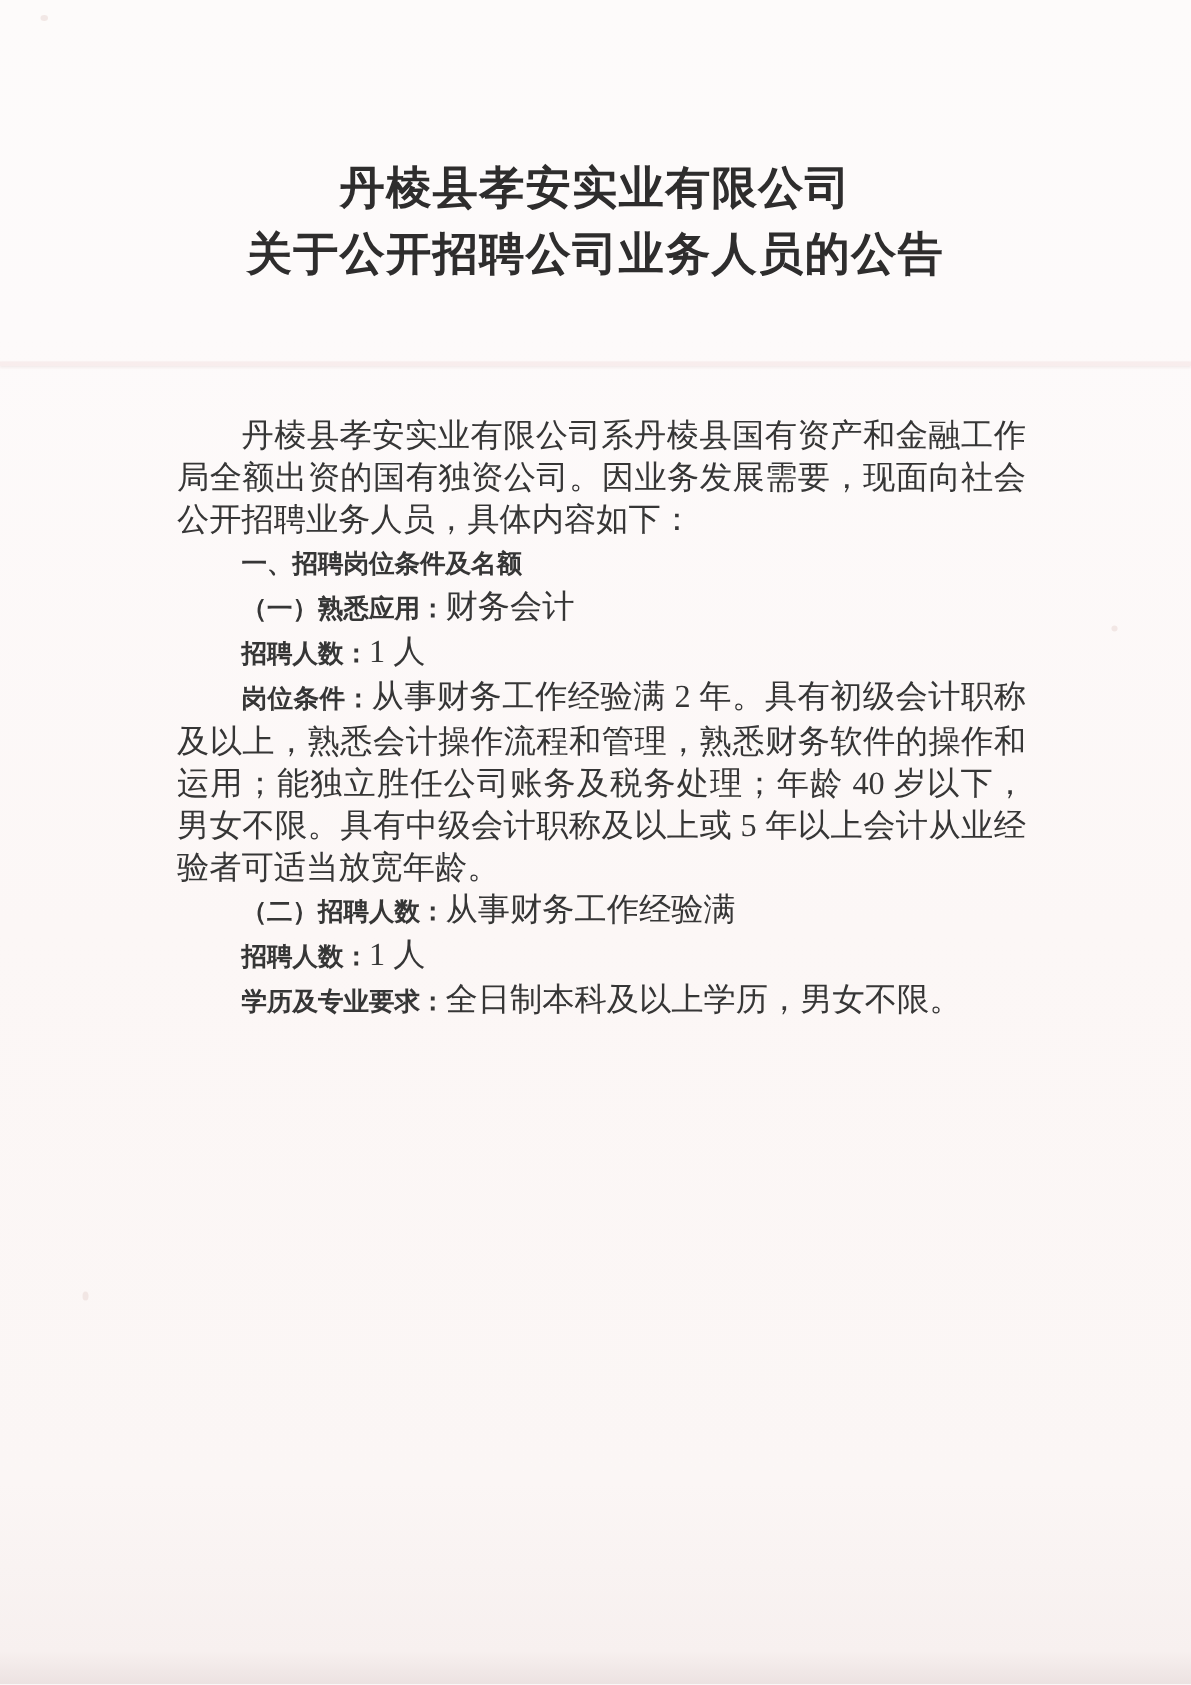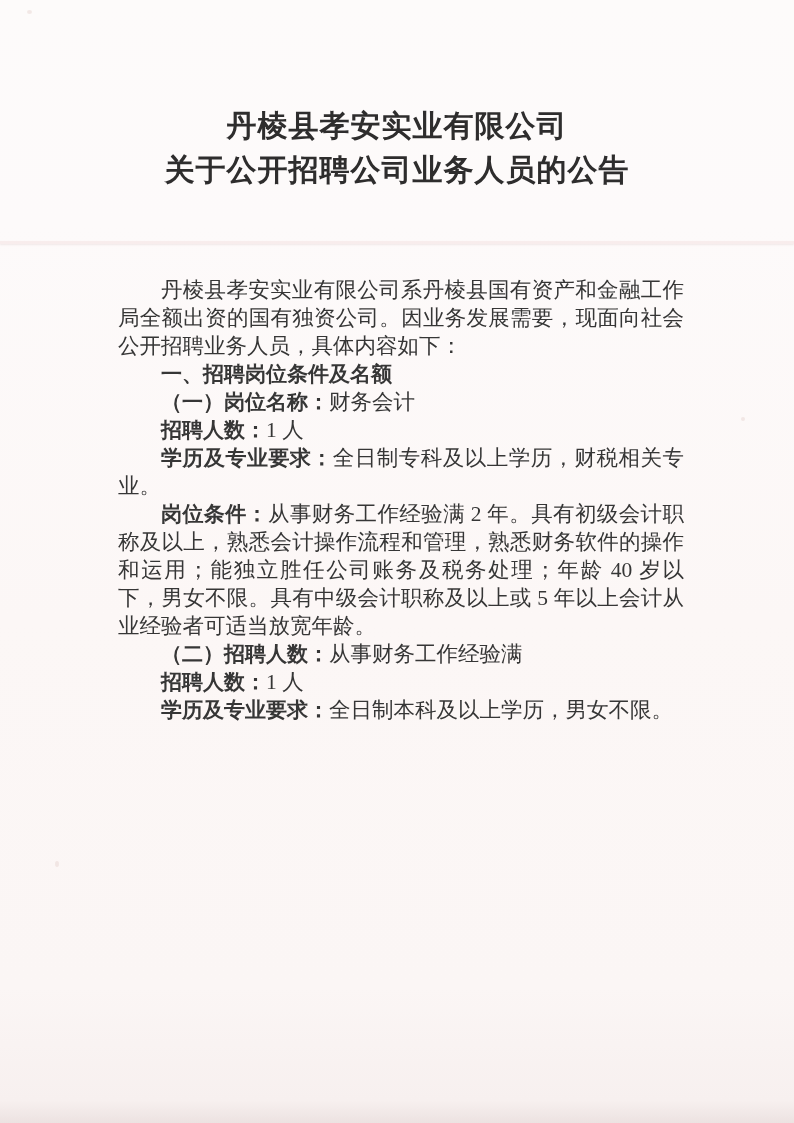--- a/index.html
+++ b/index.html
@@ -56,40 +56,39 @@
     margin-top: 33px;
   }
   .para {
     margin: 0;
     text-indent: 2em;
   }
   .run { font-weight: 400; }
   .bold-label {
     font-weight: 700;
     font-family: "Liberation Sans", "DejaVu Sans", sans-serif;
-    font-size: 21px;
+    font-size: 17px;
   }
 </style>
 </head>
 <body>
 
 <div class="page"></div>
 <div class="crease"></div>
 <div class="speck s1"></div>
 <div class="speck s2"></div>
 <div class="speck s3"></div>
 
 <header class="title-block">
   <h1 class="title-line">丹棱县孝安实业有限公司</h1>
   <h1 class="title-line">关于公开招聘公司业务人员的公告</h1>
 </header>
 
 <main class="doc-body">
     <p class="para"><span class="run">丹棱县孝安实业有限公司系丹棱县国有资产和金融工作局全额出资的国有独资公司。因业务发展需要，现面向社会公开招聘业务人员，具体内容如下：</span></p>
     <p class="para"><span class="run bold-label">一、招聘岗位条件及名额</span></p>
-    <p class="para"><span class="run bold-label">（一）岗位名称：</span><span class="run">财务会计</span></p>
+    <p class="para"><span class="run bold-label">（一）熟悉应用：</span><span class="run">财务会计</span></p>
     <p class="para"><span class="run bold-label">招聘人数：</span><span class="run">1 人</span></p>
-    <p class="para"><span class="run bold-label">学历及专业要求：</span><span class="run">全日制专科及以上学历，财税相关专业。</span></p>
     <p class="para"><span class="run bold-label">岗位条件：</span><span class="run">从事财务工作经验满 2 年。具有初级会计职称及以上，熟悉会计操作流程和管理，熟悉财务软件的操作和运用；能独立胜任公司账务及税务处理；年龄 40 岁以下，男女不限。具有中级会计职称及以上或 5 年以上会计从业经验者可适当放宽年龄。</span></p>
     <p class="para"><span class="run bold-label">（二）招聘人数：</span><span class="run">从事财务工作经验满</span></p>
     <p class="para"><span class="run bold-label">招聘人数：</span><span class="run">1 人</span></p>
     <p class="para"><span class="run bold-label">学历及专业要求：</span><span class="run">全日制本科及以上学历，男女不限。</span></p>
   </main>
 
 </body></html>

